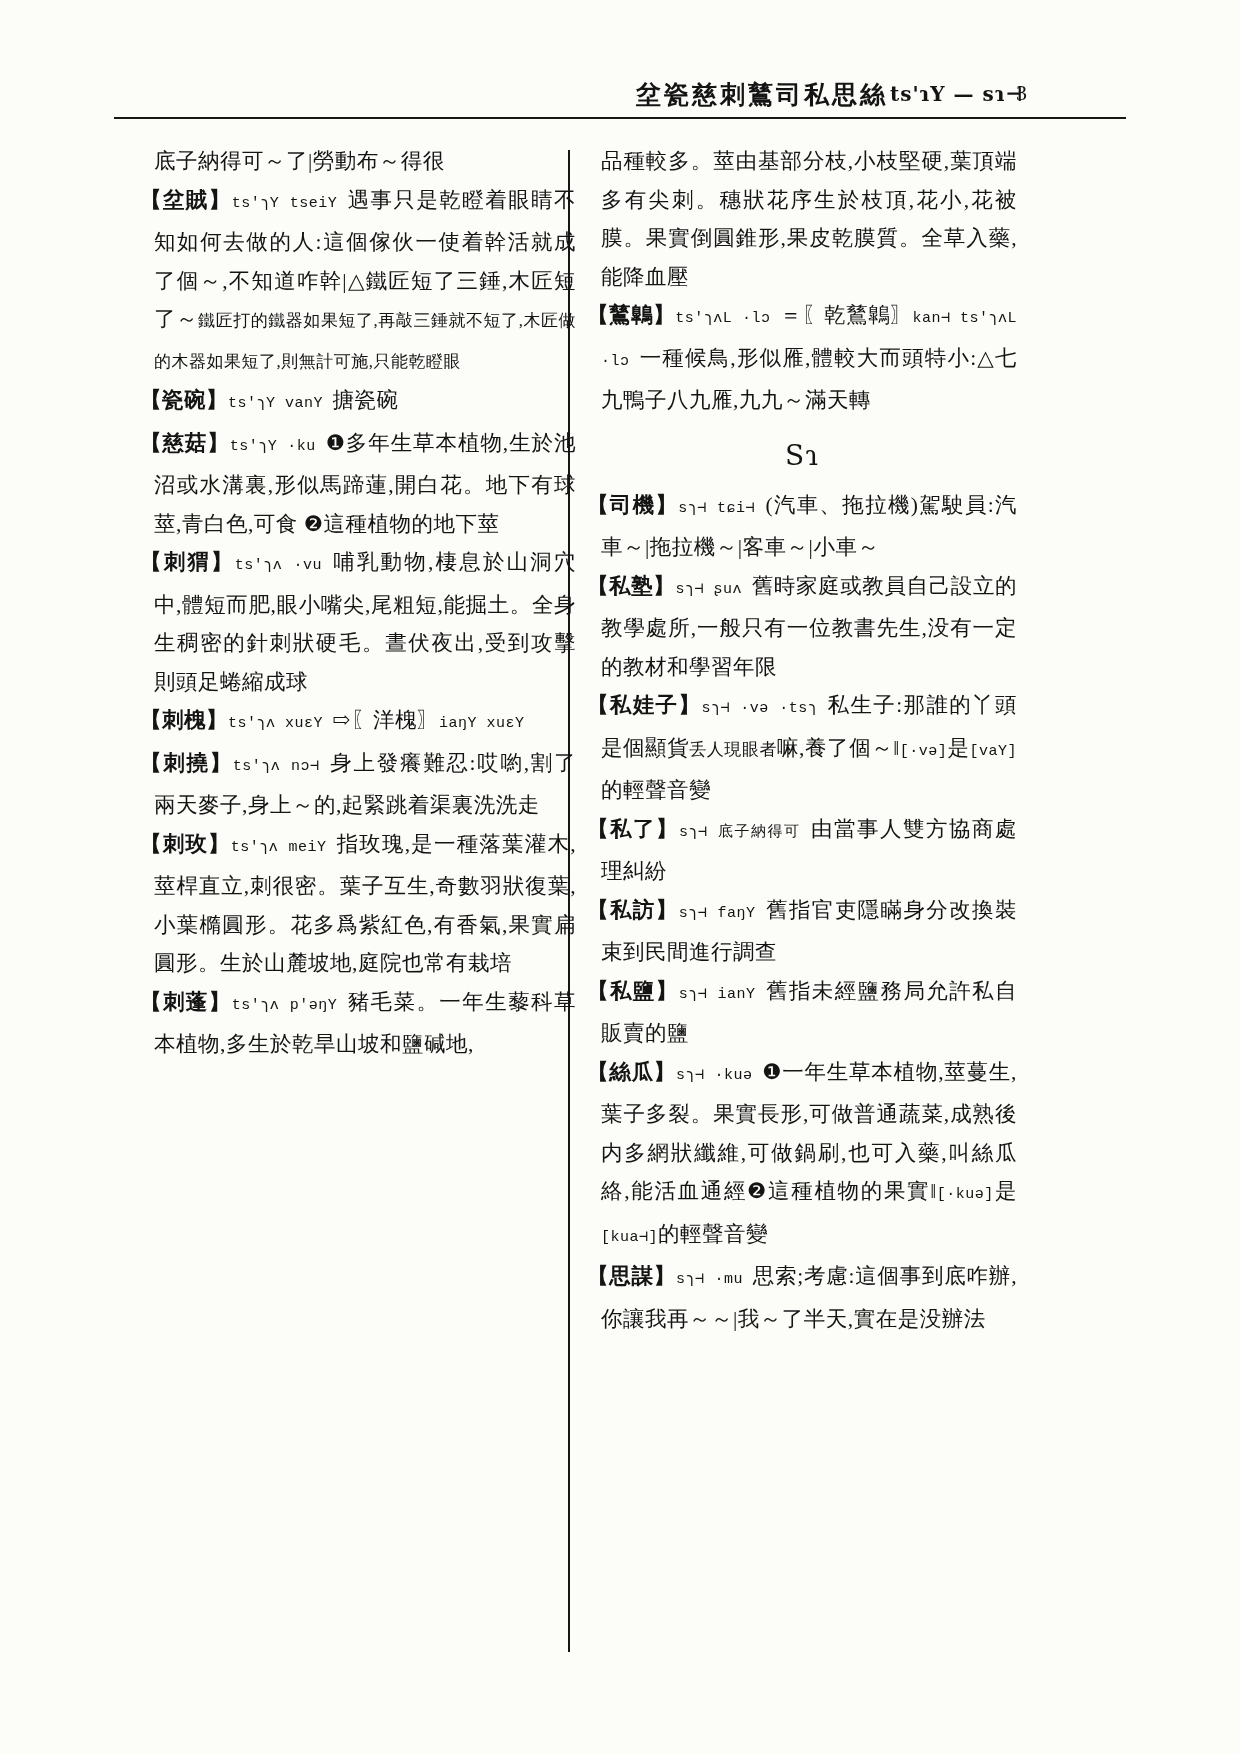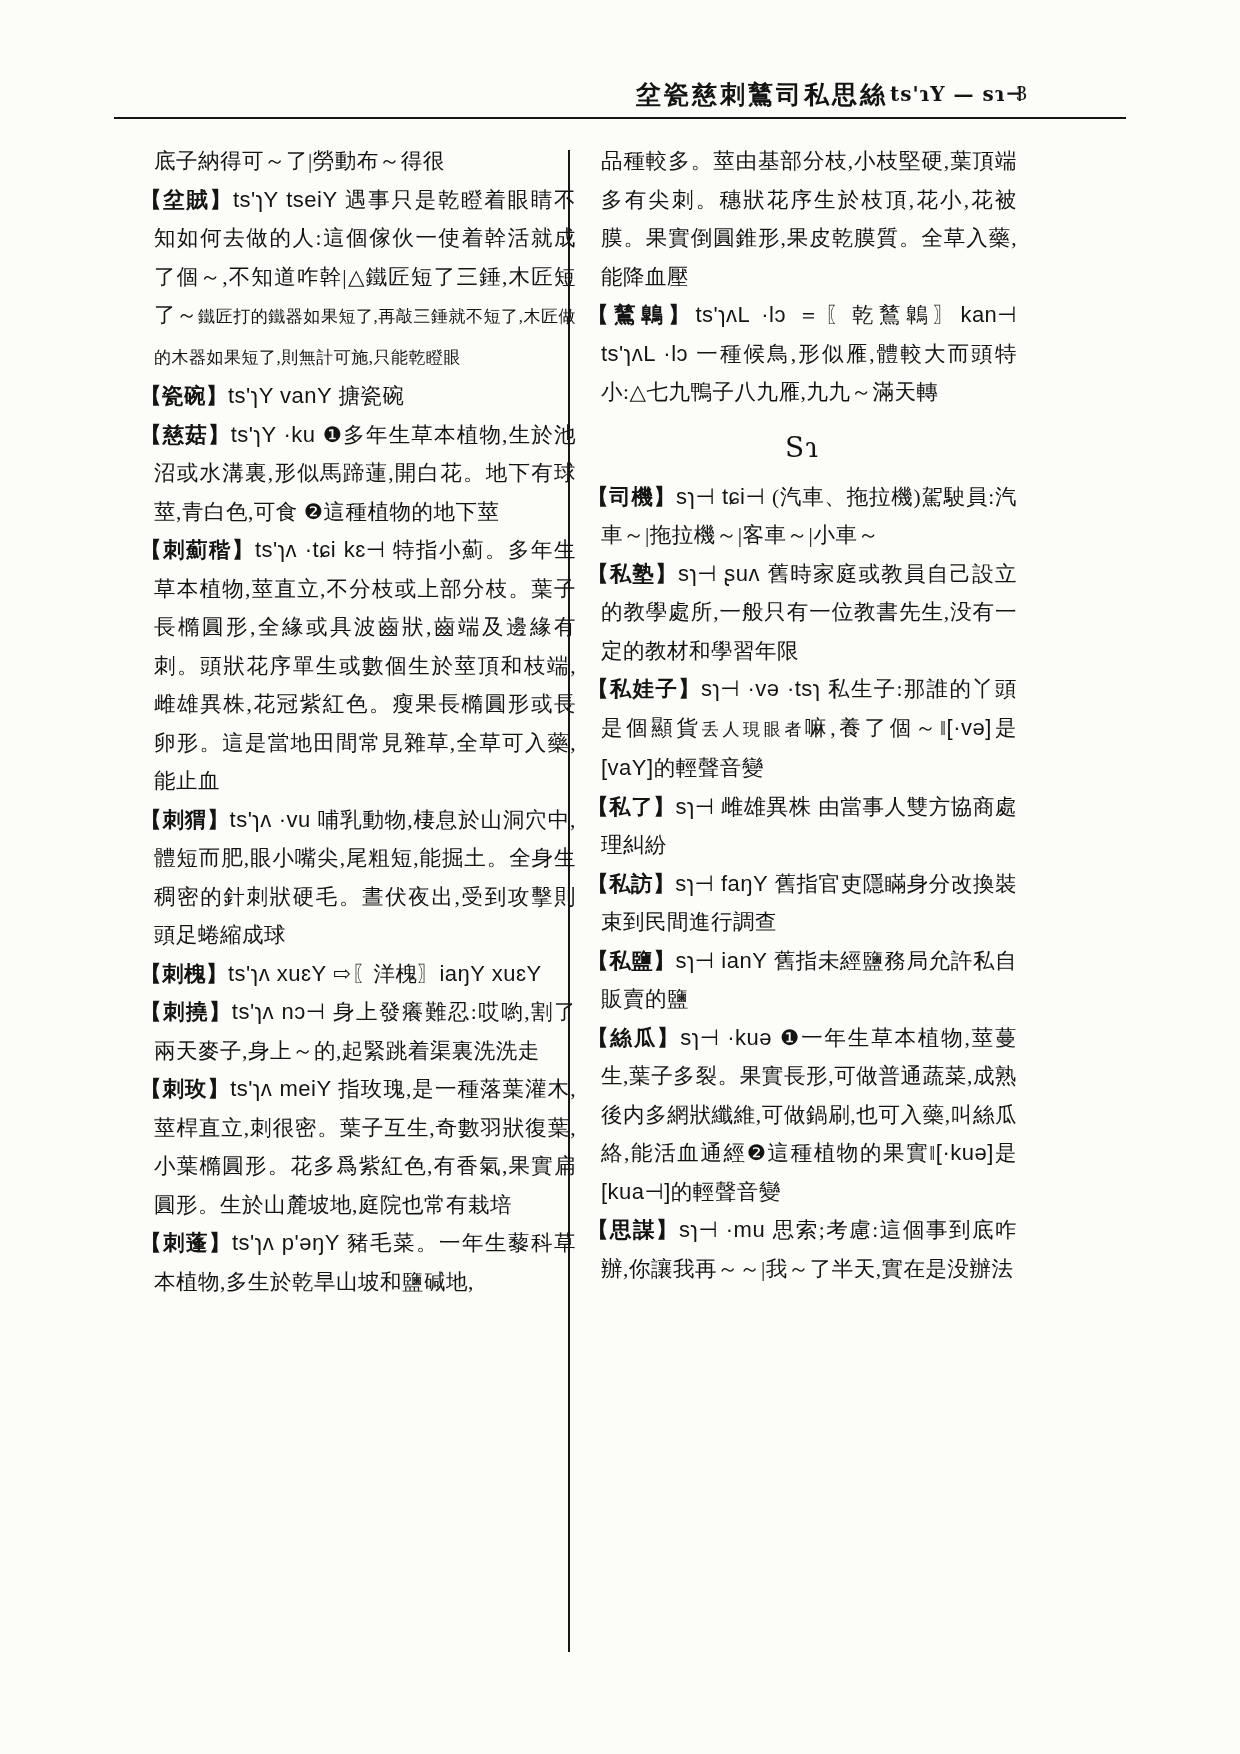--- a/index.html
+++ b/index.html
@@ -43,22 +43,22 @@
     letter-spacing:0.5px;
     padding-left:14px;
     text-indent:-14px;
     text-align:justify;
   }
   p.entry.cont{
     text-indent:0;
   }
   .seg-head{font-weight:700;}
   .seg-pron{
-    font-family:Liberation Sans, sans-serif;
-    font-size:22px;
+    font-family:Liberation Mono, monospace;
+    font-size:15px;
     letter-spacing:0.5px;
   }
   .seg-small{
     font-size:17px;
   }
   .section-header{
     font-size:28px;
     line-height:40px;
     text-align:center;
     font-weight:400;
@@ -80,35 +80,34 @@
 
   <div class="rule"></div>
 
   <div class="divider"></div>
 
   <div class="col col-left" id="left-col">
       <p class="entry cont"><span class="seg-def">底子納得可～了|勞動布～得很</span></p>
       <p class="entry"><span class="seg-head">【坌賊】</span><span class="seg-pron">ts'ɿY tseiY </span><span class="seg-def">遇事只是乾瞪着眼睛不知如何去做的人:這個傢伙一使着幹活就成了個～,不知道咋幹|△鐵匠短了三錘,木匠短了～</span><span class="seg-small">鐵匠打的鐵器如果短了,再敲三錘就不短了,木匠做的木器如果短了,則無計可施,只能乾瞪眼</span></p>
       <p class="entry"><span class="seg-head">【瓷碗】</span><span class="seg-pron">ts'ɿY vanY </span><span class="seg-def">搪瓷碗</span></p>
       <p class="entry"><span class="seg-head">【慈菇】</span><span class="seg-pron">ts'ɿY ·ku </span><span class="seg-def">❶多年生草本植物,生於池沼或水溝裏,形似馬蹄蓮,開白花。地下有球莖,青白色,可食 ❷這種植物的地下莖</span></p>
-      <p class="entry"><span class="seg-head">【刺薊稭】</span><span class="seg-pron">ts'ɿʌ ·tɕi kɛ⊣ </span><span class="seg-def">特指小薊。多年生草本植物,莖直立,不分枝或上部分枝。葉子長橢圓形,全緣或具波齒狀,齒端及邊緣有刺。頭狀花序單生或數個生於莖頂和枝端,雌雄異株,花冠紫紅色。瘦果長橢圓形或長卵形。這是當地田間常見雜草,全草可入藥,能止血</span></p>
       <p class="entry"><span class="seg-head">【刺猬】</span><span class="seg-pron">ts'ɿʌ ·vu </span><span class="seg-def">哺乳動物,棲息於山洞穴中,體短而肥,眼小嘴尖,尾粗短,能掘土。全身生稠密的針刺狀硬毛。晝伏夜出,受到攻擊則頭足蜷縮成球</span></p>
       <p class="entry"><span class="seg-head">【刺槐】</span><span class="seg-pron">ts'ɿʌ xuɛY </span><span class="seg-def">⇨〖洋槐〗</span><span class="seg-pron">iaŋY xuɛY</span></p>
       <p class="entry"><span class="seg-head">【刺撓】</span><span class="seg-pron">ts'ɿʌ nɔ⊣ </span><span class="seg-def">身上發癢難忍:哎喲,割了兩天麥子,身上～的,起緊跳着渠裏洗洗走</span></p>
       <p class="entry"><span class="seg-head">【刺玫】</span><span class="seg-pron">ts'ɿʌ meiY </span><span class="seg-def">指玫瑰,是一種落葉灌木,莖桿直立,刺很密。葉子互生,奇數羽狀復葉,小葉橢圓形。花多爲紫紅色,有香氣,果實扁圓形。生於山麓坡地,庭院也常有栽培</span></p>
       <p class="entry"><span class="seg-head">【刺蓬】</span><span class="seg-pron">ts'ɿʌ p'əŋY </span><span class="seg-def">豬毛菜。一年生藜科草本植物,多生於乾旱山坡和鹽碱地,</span></p>
     </div>
 
   <div class="col col-right" id="right-col">
       <p class="entry cont"><span class="seg-def">品種較多。莖由基部分枝,小枝堅硬,葉頂端多有尖刺。穗狀花序生於枝頂,花小,花被膜。果實倒圓錐形,果皮乾膜質。全草入藥,能降血壓</span></p>
       <p class="entry"><span class="seg-head">【鶿鷱】</span><span class="seg-pron">ts'ɿʌL ·lɔ </span><span class="seg-def">＝〖乾鶿鷱〗</span><span class="seg-pron">kan⊣ ts'ɿʌL ·lɔ </span><span class="seg-def">一種候鳥,形似雁,體較大而頭特小:△七九鴨子八九雁,九九～滿天轉</span></p>
       <div class="section-header">Sɿ</div>
       <p class="entry"><span class="seg-head">【司機】</span><span class="seg-pron">sɿ⊣ tɕi⊣ </span><span class="seg-def">(汽車、拖拉機)駕駛員:汽車～|拖拉機～|客車～|小車～</span></p>
       <p class="entry"><span class="seg-head">【私塾】</span><span class="seg-pron">sɿ⊣ ʂuʌ </span><span class="seg-def">舊時家庭或教員自己設立的教學處所,一般只有一位教書先生,没有一定的教材和學習年限</span></p>
       <p class="entry"><span class="seg-head">【私娃子】</span><span class="seg-pron">sɿ⊣ ·və ·tsɿ </span><span class="seg-def">私生子:那誰的丫頭是個顯貨</span><span class="seg-small">丢人現眼者</span><span class="seg-def">嘛,養了個～‖</span><span class="seg-pron">[·və]</span><span class="seg-def">是</span><span class="seg-pron">[vaY]</span><span class="seg-def">的輕聲音變</span></p>
-      <p class="entry"><span class="seg-head">【私了】</span><span class="seg-pron">sɿ⊣ 雌雄異株 </span><span class="seg-def">由當事人雙方協商處理糾紛</span></p>
+      <p class="entry"><span class="seg-head">【私了】</span><span class="seg-pron">sɿ⊣ 底子納得可 </span><span class="seg-def">由當事人雙方協商處理糾紛</span></p>
       <p class="entry"><span class="seg-head">【私訪】</span><span class="seg-pron">sɿ⊣ faŋY </span><span class="seg-def">舊指官吏隱瞞身分改換裝束到民間進行調查</span></p>
       <p class="entry"><span class="seg-head">【私鹽】</span><span class="seg-pron">sɿ⊣ ianY </span><span class="seg-def">舊指未經鹽務局允許私自販賣的鹽</span></p>
       <p class="entry"><span class="seg-head">【絲瓜】</span><span class="seg-pron">sɿ⊣ ·kuə </span><span class="seg-def">❶一年生草本植物,莖蔓生,葉子多裂。果實長形,可做普通蔬菜,成熟後内多網狀纖維,可做鍋刷,也可入藥,叫絲瓜絡,能活血通經❷這種植物的果實‖</span><span class="seg-pron">[·kuə]</span><span class="seg-def">是</span><span class="seg-pron">[kua⊣]</span><span class="seg-def">的輕聲音變</span></p>
       <p class="entry"><span class="seg-head">【思謀】</span><span class="seg-pron">sɿ⊣ ·mu </span><span class="seg-def">思索;考慮:這個事到底咋辦,你讓我再～～|我～了半天,實在是没辦法</span></p>
     </div>
 
 </div>
 
 </body></html>

